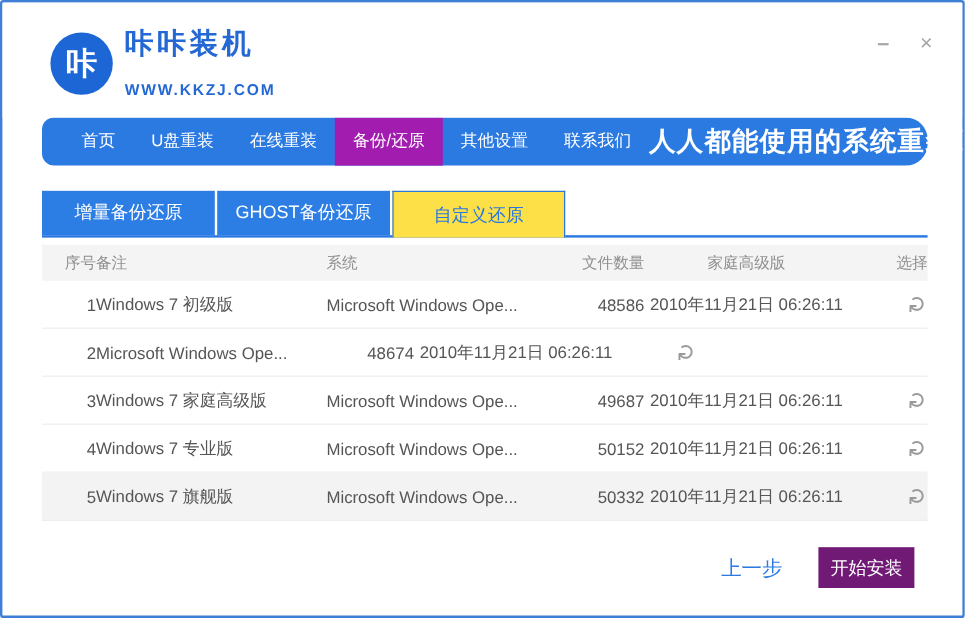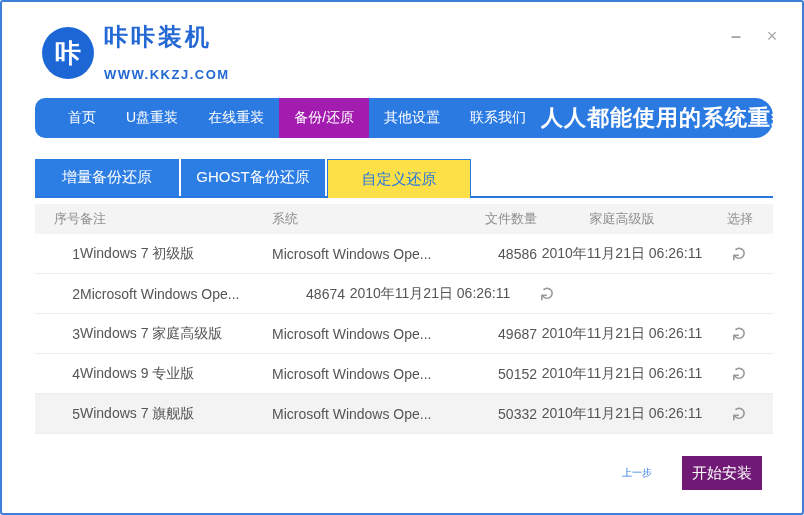--- a/index.html
+++ b/index.html
@@ -86,33 +86,33 @@
     display:flex; align-items:center; height:40px;
     border-bottom:1px solid #ededed; color:#555; cursor:pointer;
   }
   .t-row:last-child { background:#f3f3f3; }
   .c { overflow:hidden; white-space:nowrap; }
   .c-num   { width:45px;  text-align:right; }
   .c-note  { width:192px; text-align:left; }
   .c-sys   { width:175px; text-align:left; }
   .c-count { width:90px;  text-align:right; }
   .c-time  { width:170px; text-align:center; }
-  .c-sel   { width:66px;  text-align:center; }
+  .c-sel   { width:66px;  text-align:right; }
   .refresh-icon {
     display:inline-block; color:#9a9a9a; font-size:19px; line-height:1;
     font-family:"DejaVu Sans",sans-serif; cursor:pointer;
     transform:rotate(-90deg);
   }
 
   
   .footer {
     position:absolute; right:40px; bottom:23px;
     display:flex; align-items:center; gap:30px;
   }
-  .back-link { color:#2b7ae2; font-size:10px; cursor:pointer; }
+  .back-link { color:#2b7ae2; font-size:17px; cursor:pointer; }
   .install-btn {
     width:80px; height:34px; background:#701a75; color:#ffffff;
     border:none; font-size:15px; cursor:pointer;
     font-family:"Liberation Sans","DejaVu Sans",sans-serif;
   }
 </style>
 </head>
 <body>
 
 <div class="window">
@@ -180,21 +180,21 @@
         <div class="t-row">
           <div class="c c-num">3</div>
           <div class="c c-note">Windows 7 家庭高级版</div>
           <div class="c c-sys">Microsoft Windows Ope...</div>
           <div class="c c-count">49687</div>
           <div class="c c-time">2010年11月21日 06:26:11</div>
           <div class="c c-sel"><div class="refresh-icon">↻</div></div>
         </div>
         <div class="t-row">
           <div class="c c-num">4</div>
-          <div class="c c-note">Windows 9 专业版</div>
+          <div class="c c-note">Windows 7 专业版</div>
           <div class="c c-sys">Microsoft Windows Ope...</div>
           <div class="c c-count">50152</div>
           <div class="c c-time">2010年11月21日 06:26:11</div>
           <div class="c c-sel"><div class="refresh-icon">↻</div></div>
         </div>
         <div class="t-row">
           <div class="c c-num">5</div>
           <div class="c c-note">Windows 7 旗舰版</div>
           <div class="c c-sys">Microsoft Windows Ope...</div>
           <div class="c c-count">50332</div>

